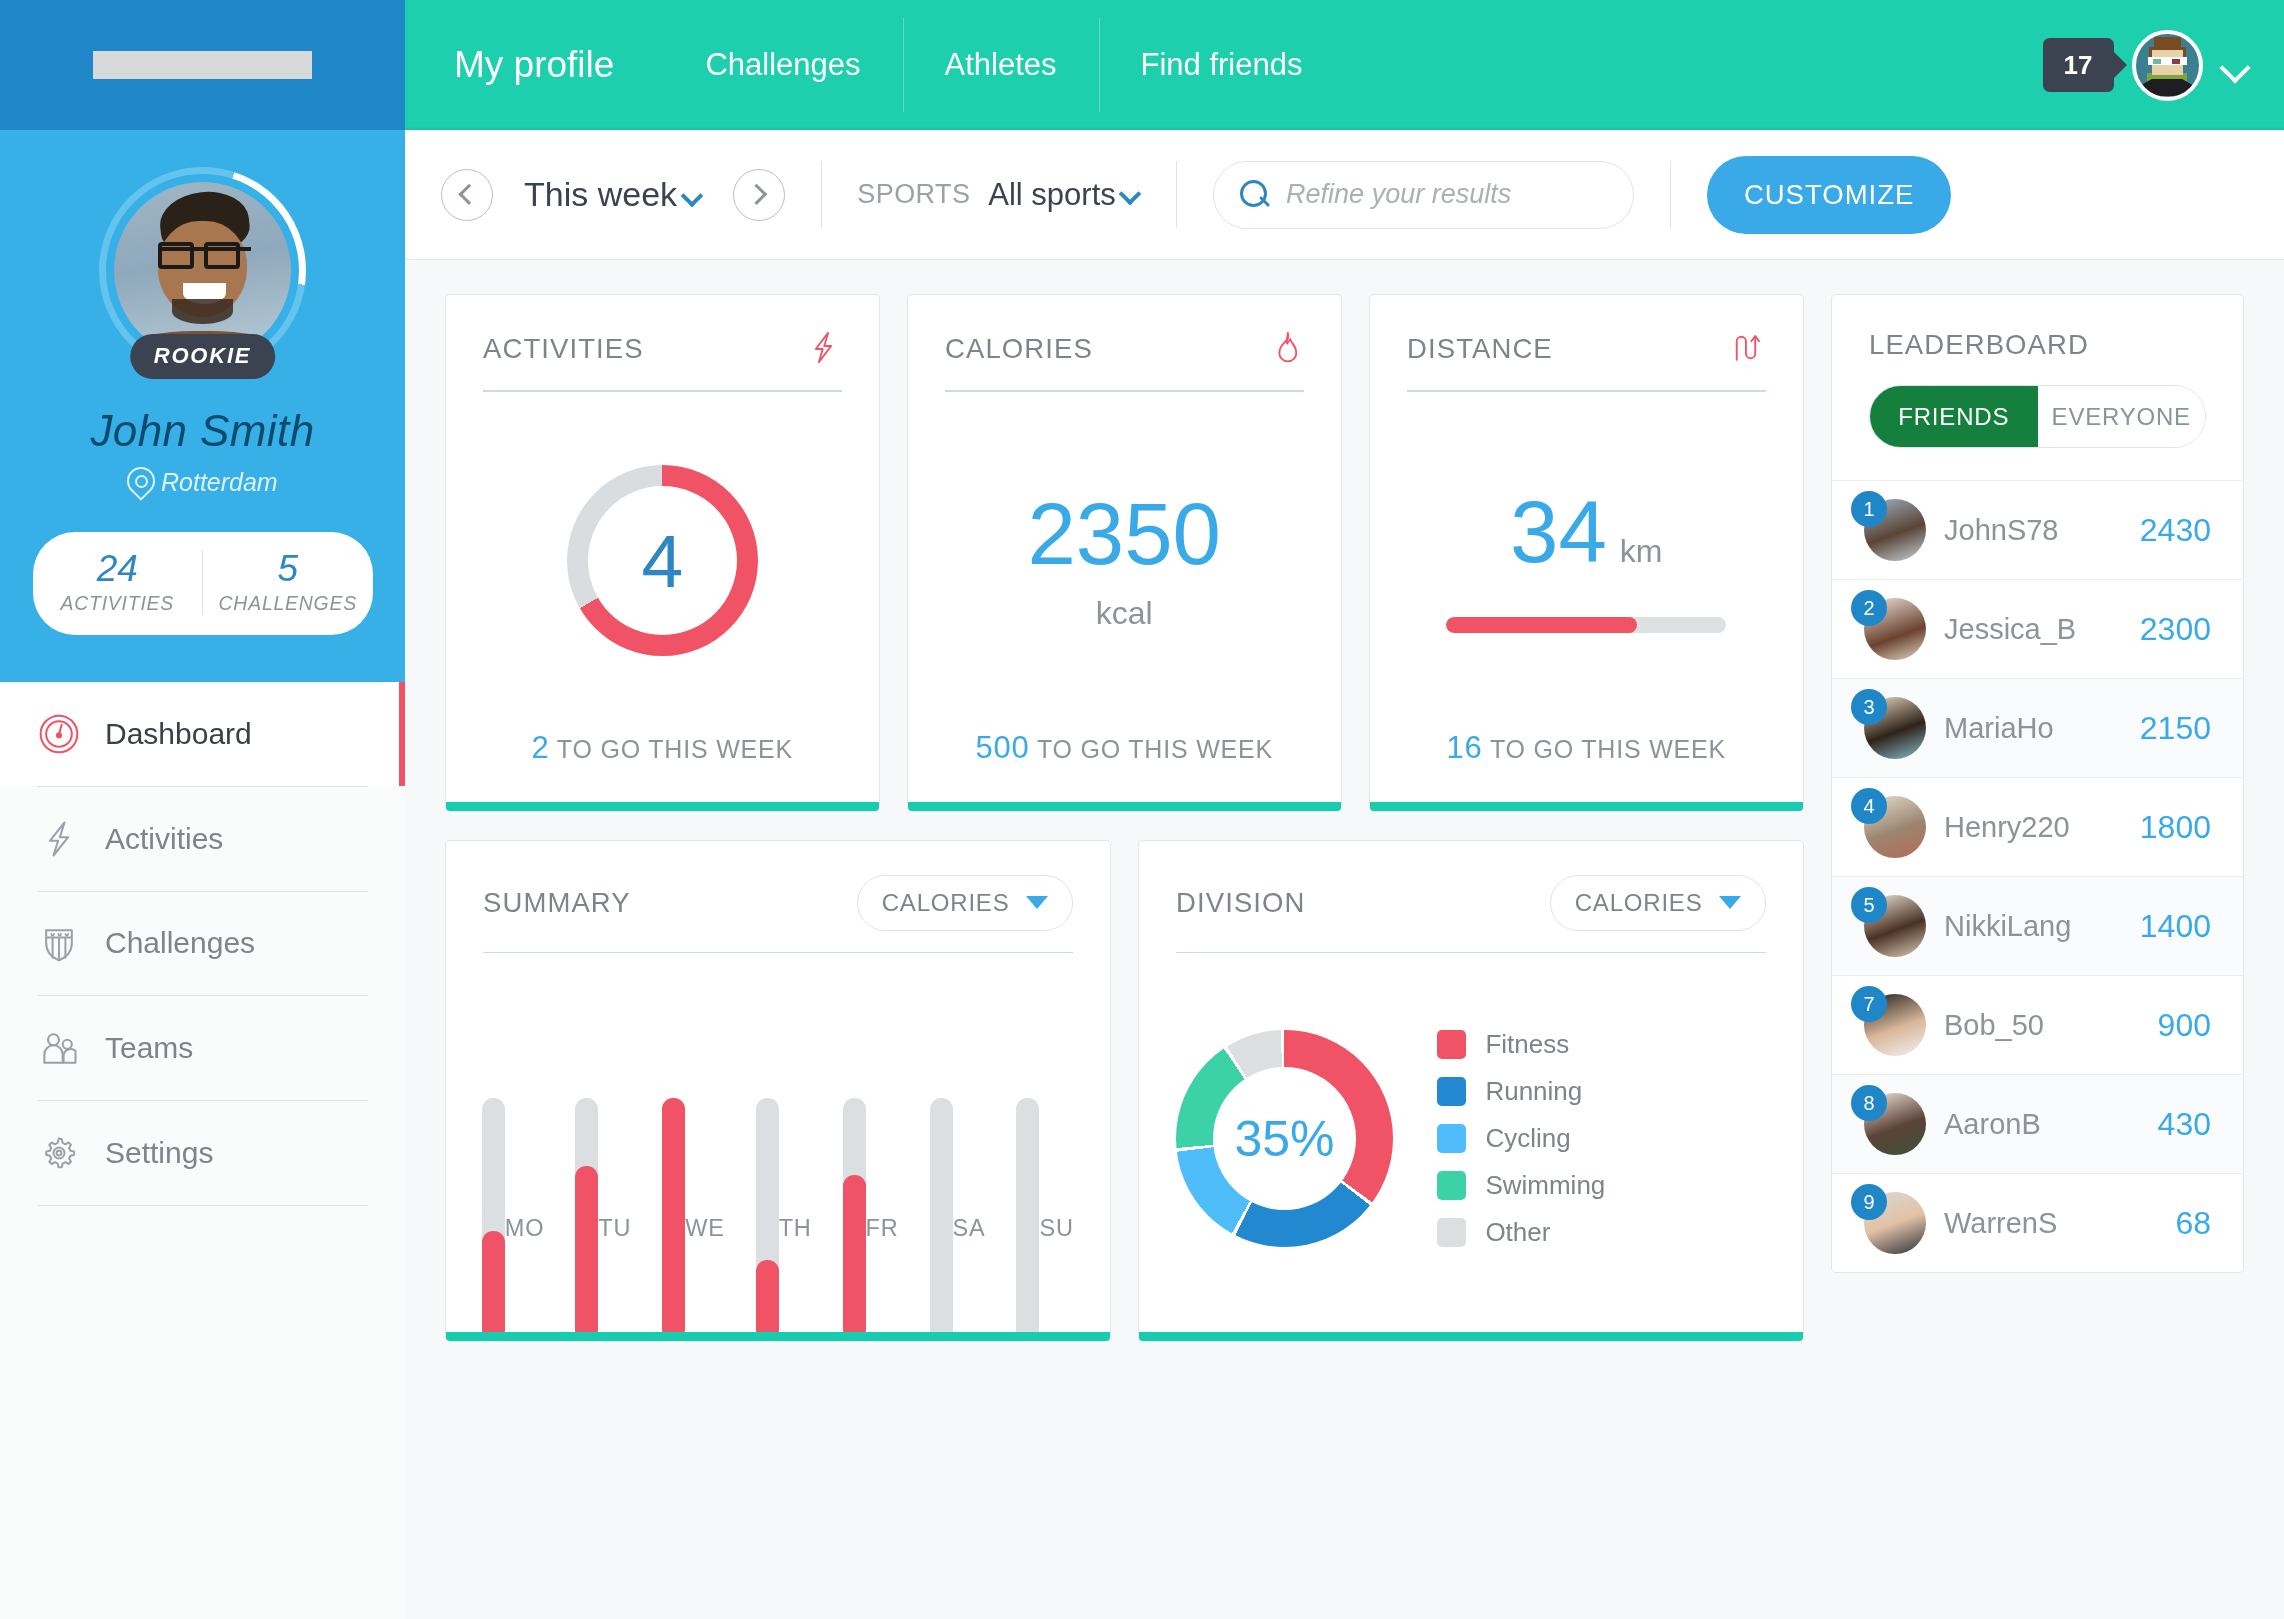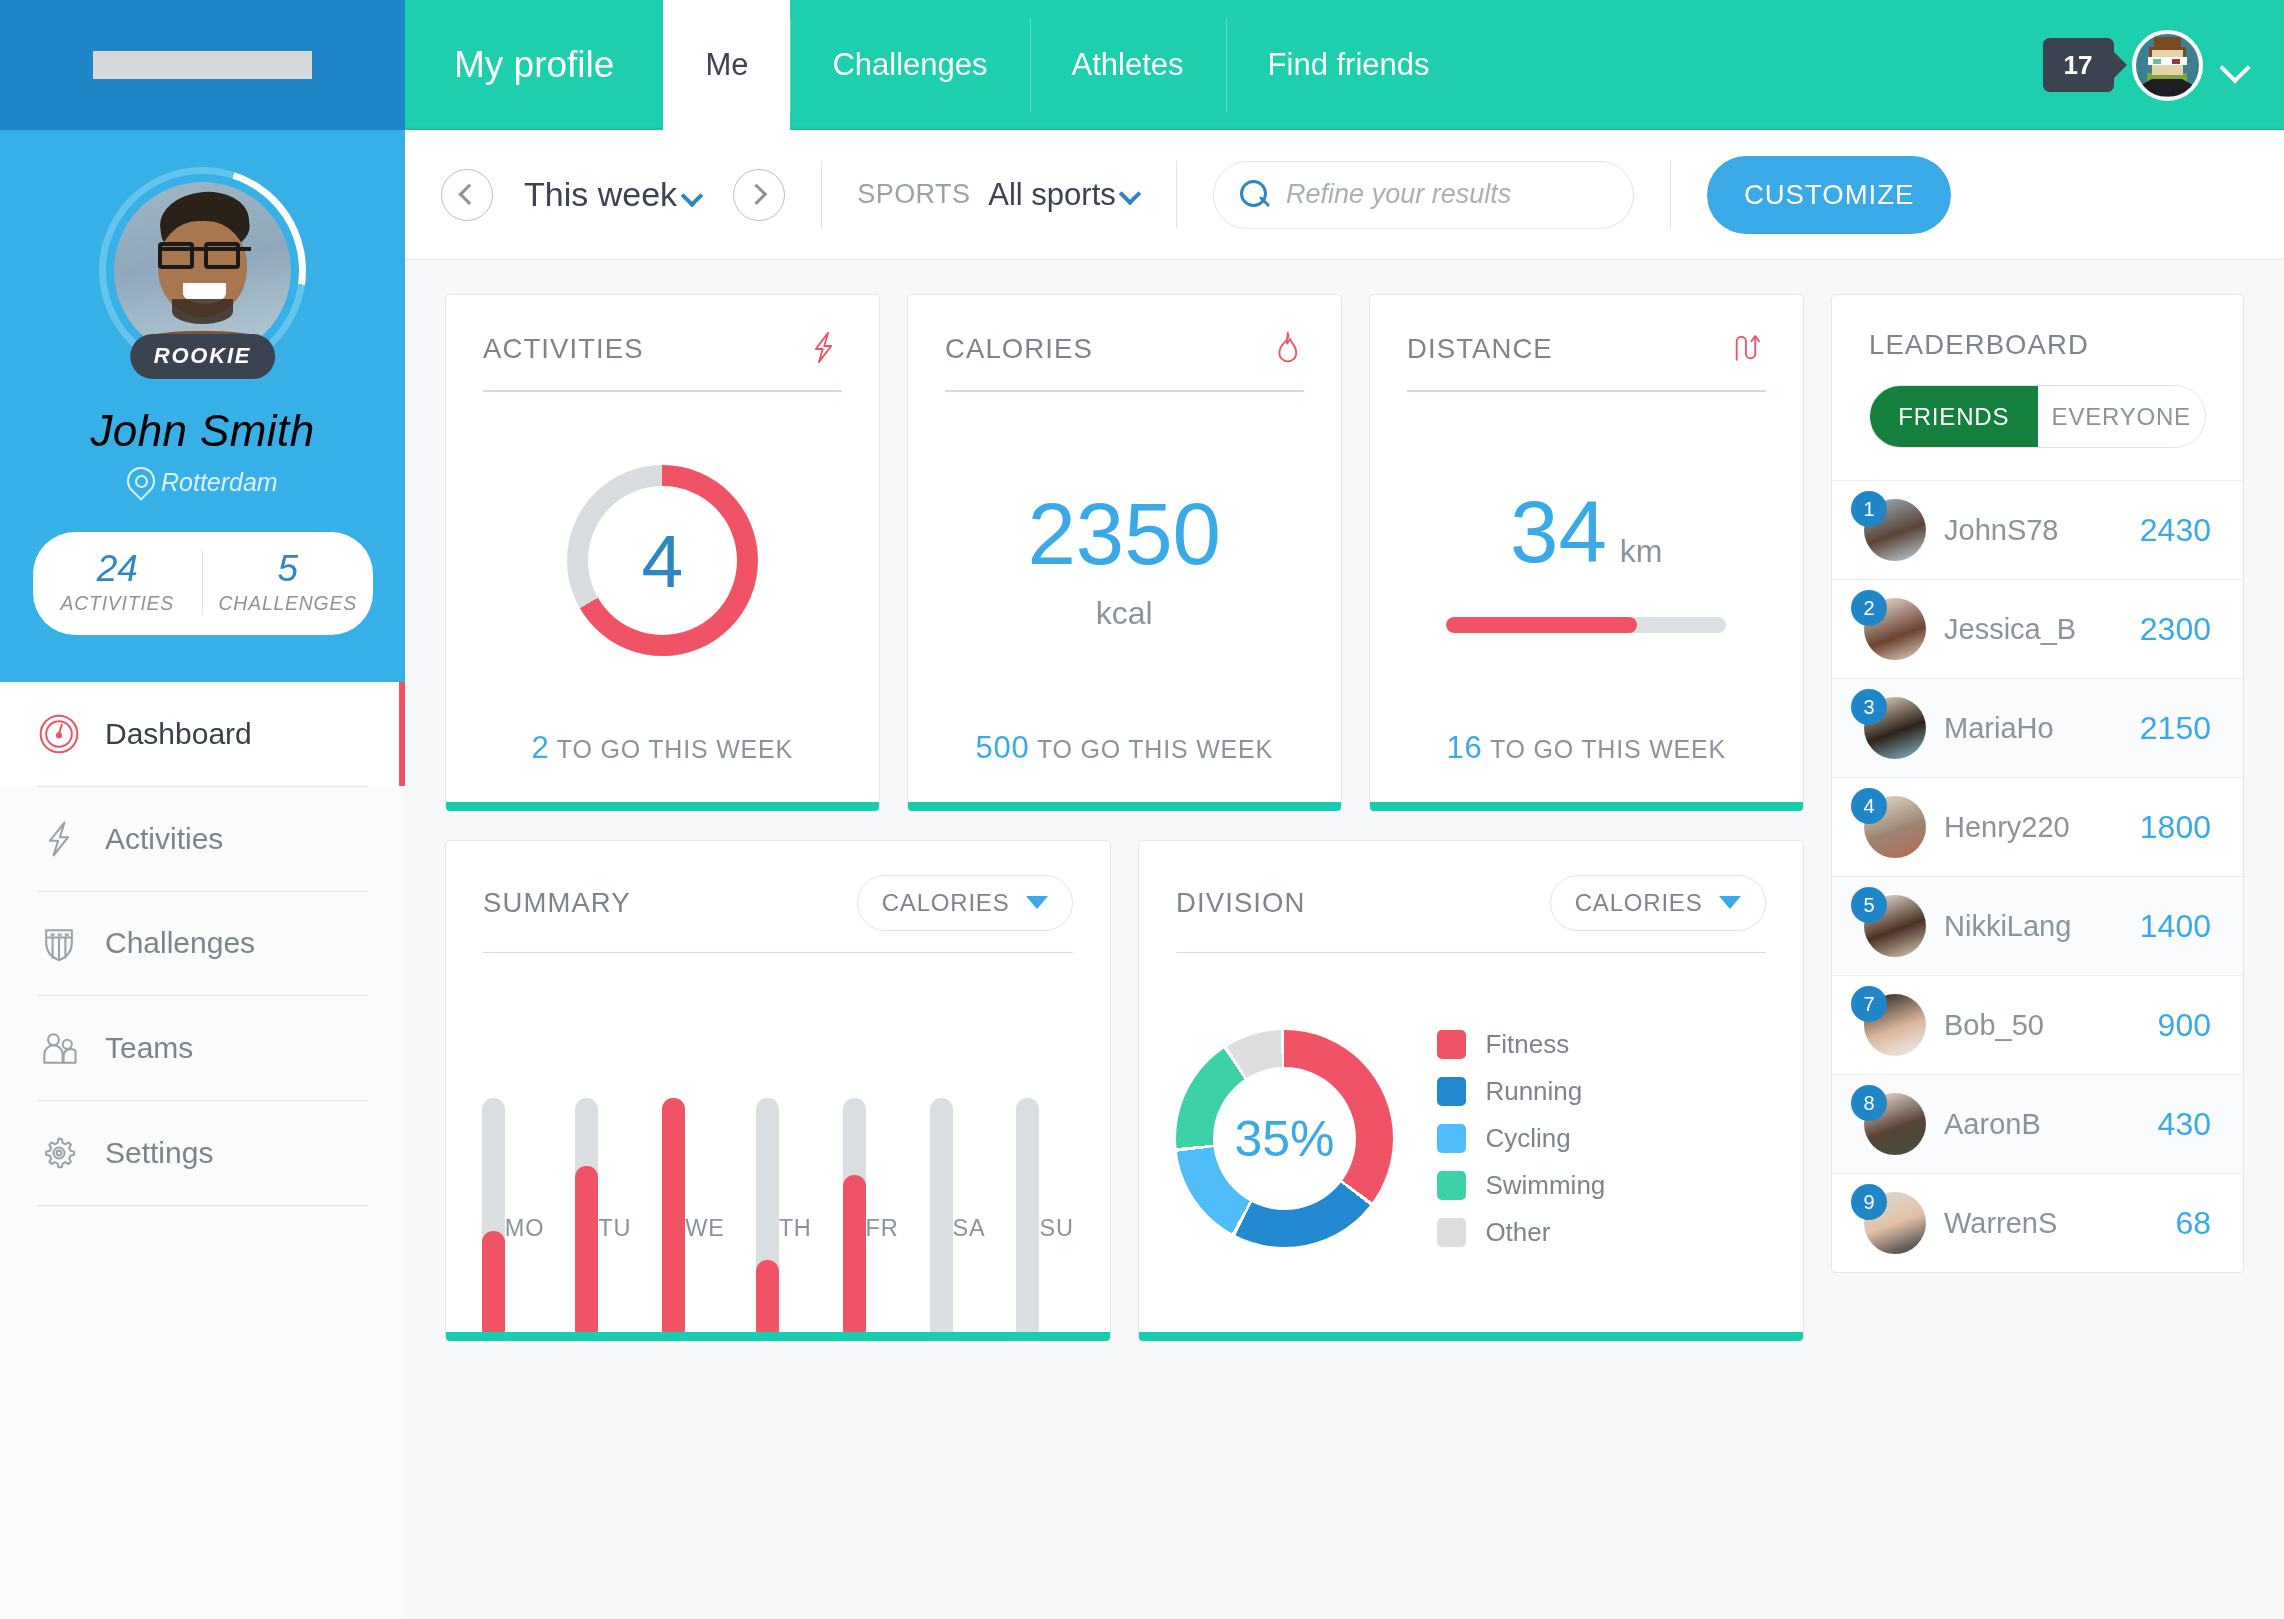--- a/index.html
+++ b/index.html
@@ -45,21 +45,21 @@
   .face-beard { position:absolute; left:33%; top:66%; width:34%; height:14%;
     background:#3a2a1e; border-radius:0 0 50% 50%; opacity:.85; }
   .face-body { position:absolute; left:12%; bottom:0; width:76%; height:16%;
     background:#7a5338; border-radius:44% 44% 0 0; }
 
   .rookie-badge {
     position: absolute; left: 50%; transform: translateX(-50%); bottom: -4.9px;
     background: #3c4350; color: #fff; font-size: 22px; letter-spacing: 1.8px;
     font-weight: bold; padding: 9.7px 24px; border-radius: 23px; white-space: nowrap;
   }
-  .profile-name { color: #000000; font-size: 44px; font-weight: normal; margin-top: 32px; letter-spacing: 0.4px; }
+  .profile-name { color: #0c4a6e; font-size: 44px; font-weight: normal; margin-top: 32px; letter-spacing: 0.4px; }
   .profile-loc { display: flex; align-items: center; justify-content: center; gap: 9.7px;
     margin-top: 11.3px; color: #dff1fb; font-size: 25px; }
   .pin-ico { display:inline-block; width: 24px; height: 31px; position: relative; }
   .pin-ico::before {
     content:''; position:absolute; top:0; left:0; width:24px; height:24px; border-radius:50% 50% 50% 0;
     transform: rotate(-45deg); border: 2.4px solid #dff1fb;
   }
   .pin-ico::after { content:''; position:absolute; top:7.3px; left:7.3px; width:9.7px; height:9.7px;
     border-radius:50%; border:2.4px solid #dff1fb; }
 
@@ -366,21 +366,20 @@
 
     </nav>
   </aside>
 
   <div class="main">
 
     <header class="topnav">
       <div class="topnav-title">My profile</div>
 
       <div class="topnav-tabs">
-        <div class="topnav-tab active">Me</div>
         <div class="topnav-tab">Challenges</div>
         <div class="topnav-tab">Athletes</div>
         <div class="topnav-tab">Find friends</div>
       </div>
 
       <div class="topnav-right">
         <div class="notif-badge">17</div>
         <div class="user-avatar">
           <div class="px-shirt"></div>
           <div class="px-coat"></div>

